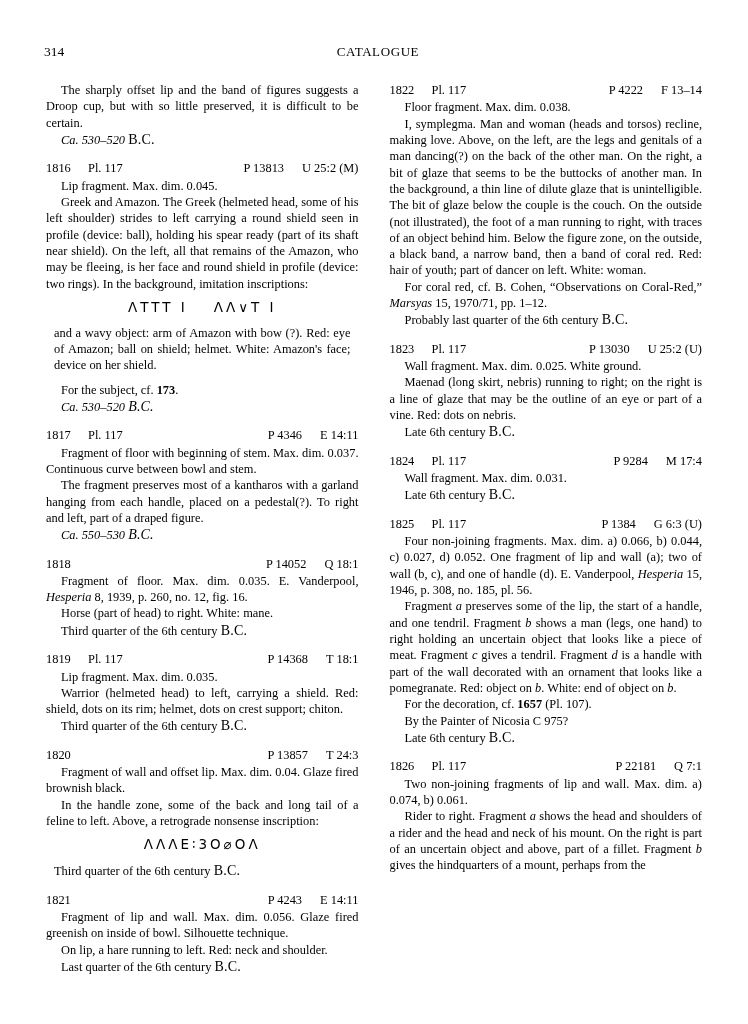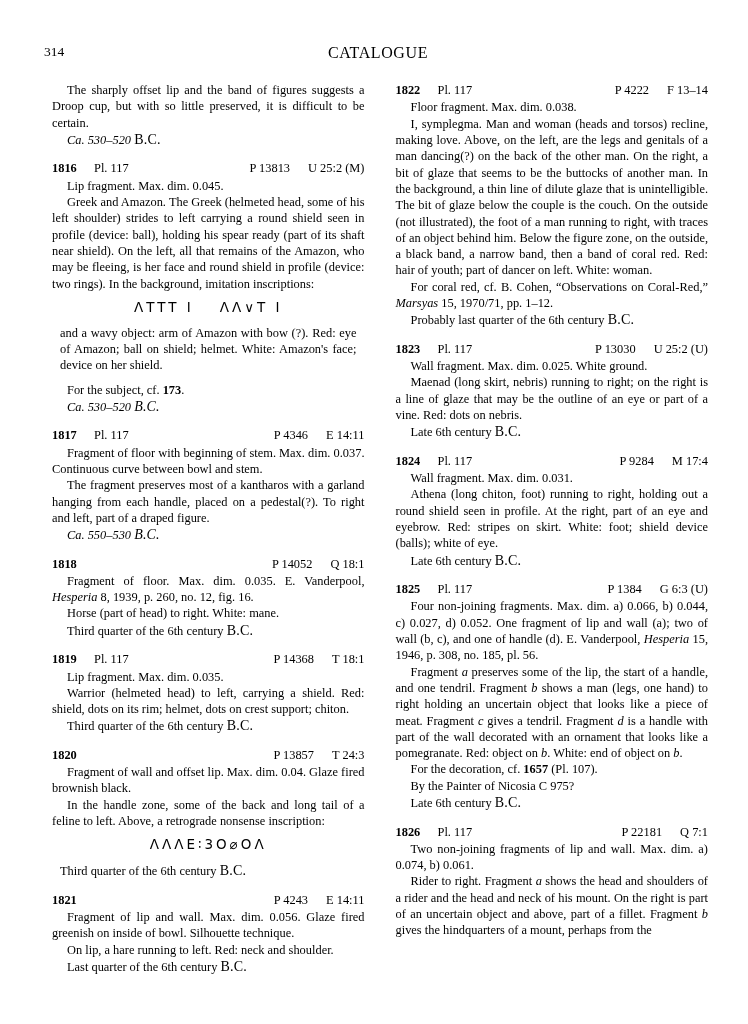--- a/index.html
+++ b/index.html
@@ -35,27 +35,27 @@
     left: 0;
     top: 0;
     font-size: 13.5px;
   }
   .running-head {
     position: absolute;
     left: 0;
     right: 0;
     top: 0;
     text-align: center;
-    font-size: 16px;
+    font-size: 13px;
     letter-spacing: 0.6px;
   }
   .columns {
     position: absolute;
     top: 82px;
-    left: 52px;
+    left: 46px;
     width: 656px;
     height: 900px;
     display: flex;
     gap: 31px;
   }
   .col {
     width: 314px;
     font-size: 12.4px;
     line-height: 1.315;
     text-align: justify;
@@ -66,21 +66,21 @@
     margin-bottom: 0px;
   }
   .entry-head {
     display: flex;
     align-items: baseline;
     margin-top: 11px;
     margin-bottom: 1px;
     font-size: 12.4px;
   }
   .entry-head .num {
-    font-weight: bold;
+    font-weight: normal;
     width: 42px;
     flex: 0 0 42px;
   }
   .entry-head .plate {
     flex: 0 0 60px;
   }
   .entry-head .ref {
     flex: 1 1 auto;
     text-align: right;
     white-space: nowrap;
@@ -246,21 +246,20 @@
       </div>
 
       <div class="entry">
         <div class="entry-head">
           <span class="num">1824</span>
           <span class="plate">Pl. 117</span>
           <span class="ref">P 9284</span>
           <span class="ref2">M 17:4</span>
         </div>
         <p class="para">Wall fragment. Max. dim. 0.031.</p>
-        <p class="para">Athena (long chiton, foot) running to right, holding out a round shield seen in profile. At the right, part of an eye and eyebrow. Red: stripes on skirt. White: foot; shield device (balls); white of eye.</p>
         <p class="para">Late 6th century <span class="smallcaps">B.C.</span></p>
       </div>
 
       <div class="entry">
         <div class="entry-head">
           <span class="num">1825</span>
           <span class="plate">Pl. 117</span>
           <span class="ref">P 1384</span>
           <span class="ref2">G 6:3 (U)</span>
         </div>

